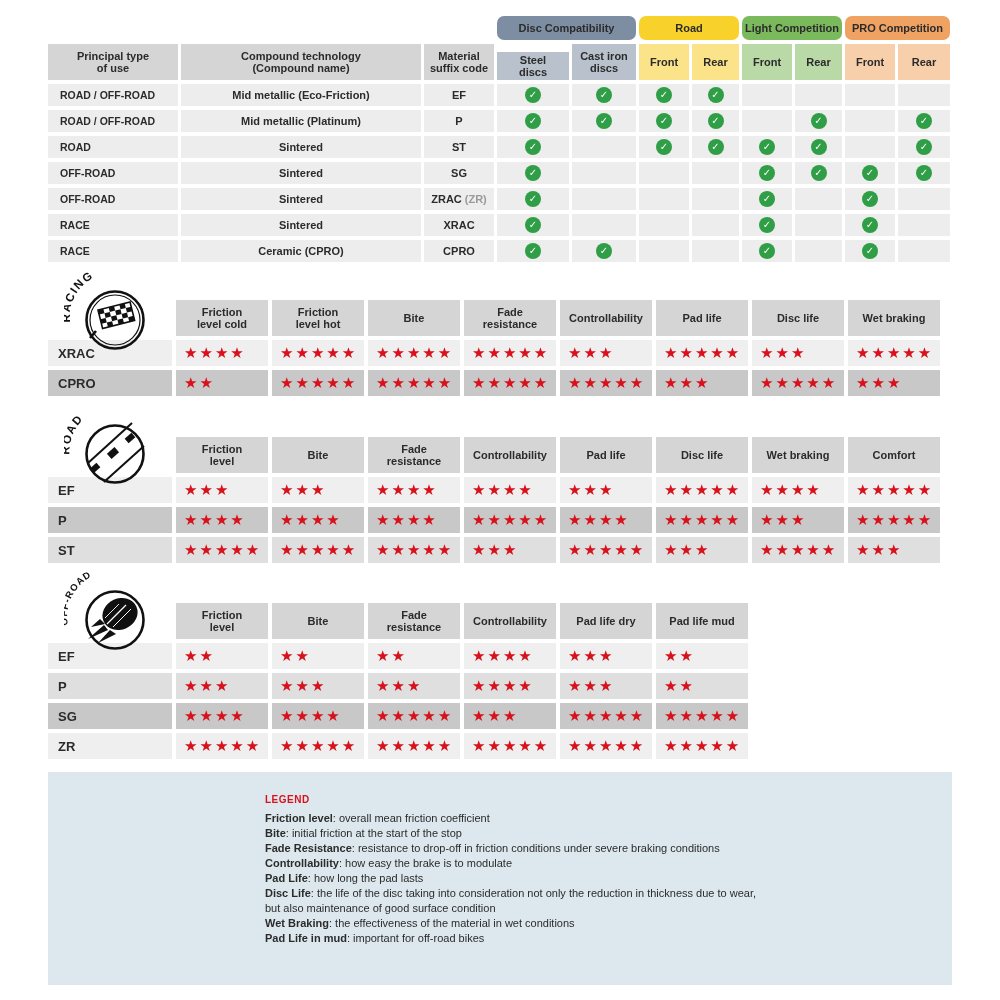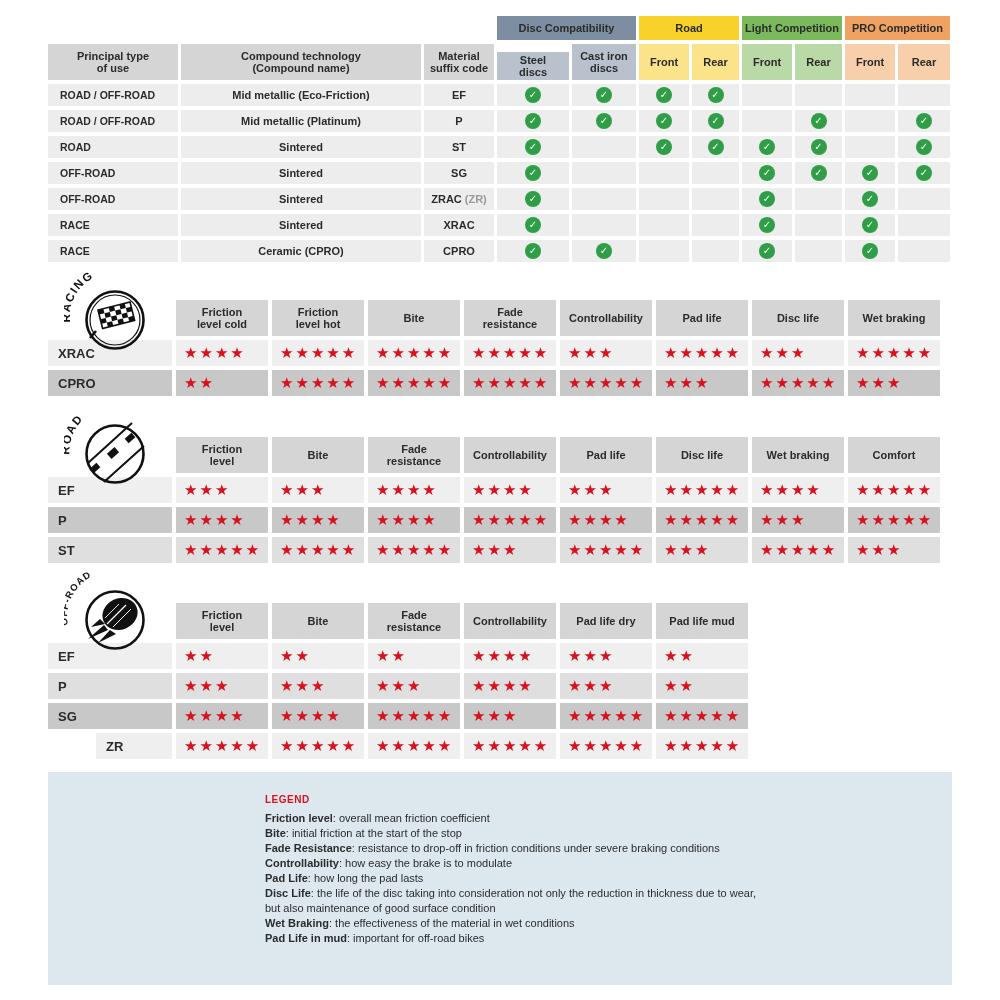--- a/index.html
+++ b/index.html
@@ -7,21 +7,21 @@
   body { font-family:"Liberation Sans","DejaVu Sans",sans-serif; color:#2b2b2b; }
   .canvas { position:relative; width:1000px; height:1000px; background:#fff; overflow:hidden; }
 
   
   .compat { position:absolute; left:48px; top:16px; }
   .compat-grid { display:grid;
     grid-template-columns:130px 240px 70px 72px 64px 50px 47px 50px 47px 50px 52px;
     grid-template-rows:24px 36px repeat(7,22px);
     gap:4px 3px; }
   .ghead { display:flex; align-items:center; justify-content:center;
-    font-size:11px; font-weight:700; color:#2b2b2b; }
+    font-size:11px; font-weight:700; color:#2b2b2b;border-radius:7px; }
   .chead { background:#d5d5d5; display:flex; align-items:center; justify-content:center;
     text-align:center; font-size:11px; font-weight:700; line-height:12.5px;
     white-space:pre-line; color:#2b2b2b; }
   .cell { background:#ededed; display:flex; align-items:center; justify-content:center;
     font-size:11px; font-weight:700; color:#2b2b2b; }
   .cell.use { justify-content:flex-start; padding-left:12px; font-size:10.5px; }
   .code-note { color:#9a9a9a; font-weight:700; margin-left:3px; }
   .check { width:16px; height:16px; border-radius:50%; background:#2f9e47; color:#fff;
     font-size:10px; line-height:16px; text-align:center; font-weight:700; display:block; }
 
@@ -401,21 +401,21 @@
         <div class="rstars shade-mid" style="grid-area: 3 / 5;">★★★★</div>
         <div class="rstars shade-mid" style="grid-area: 3 / 6;">★★★</div>
         <div class="rstars shade-mid" style="grid-area: 3 / 7;">★★</div>
         <div class="rlabel shade-dark" style="grid-area: 4 / 1;">SG</div>
         <div class="rstars shade-dark" style="grid-area: 4 / 2;">★★★★</div>
         <div class="rstars shade-dark" style="grid-area: 4 / 3;">★★★★</div>
         <div class="rstars shade-dark" style="grid-area: 4 / 4;">★★★★★</div>
         <div class="rstars shade-dark" style="grid-area: 4 / 5;">★★★</div>
         <div class="rstars shade-dark" style="grid-area: 4 / 6;">★★★★★</div>
         <div class="rstars shade-dark" style="grid-area: 4 / 7;">★★★★★</div>
-        <div class="rlabel shade-light" style="grid-area: 5 / 1; margin-left: 48px;">ZR</div>
+        <div class="rlabel shade-light" style="grid-area: 5 / 1;">ZR</div>
         <div class="rstars shade-light" style="grid-area: 5 / 2;">★★★★★</div>
         <div class="rstars shade-light" style="grid-area: 5 / 3;">★★★★★</div>
         <div class="rstars shade-light" style="grid-area: 5 / 4;">★★★★★</div>
         <div class="rstars shade-light" style="grid-area: 5 / 5;">★★★★★</div>
         <div class="rstars shade-light" style="grid-area: 5 / 6;">★★★★★</div>
         <div class="rstars shade-light" style="grid-area: 5 / 7;">★★★★★</div>
       </div>
   </section>
 
   <section class="legend">

